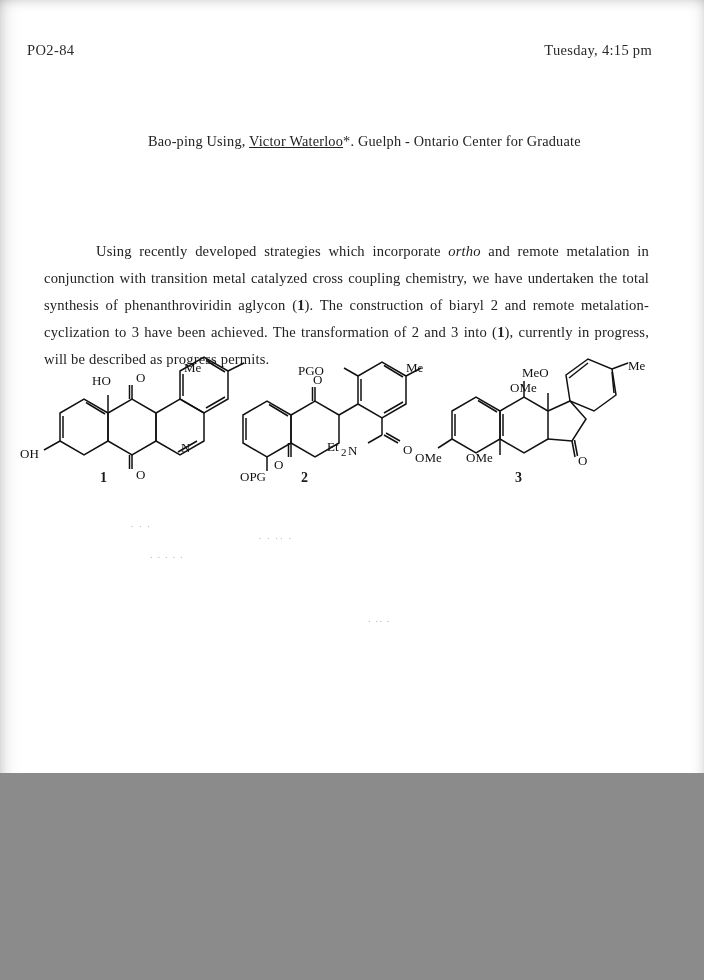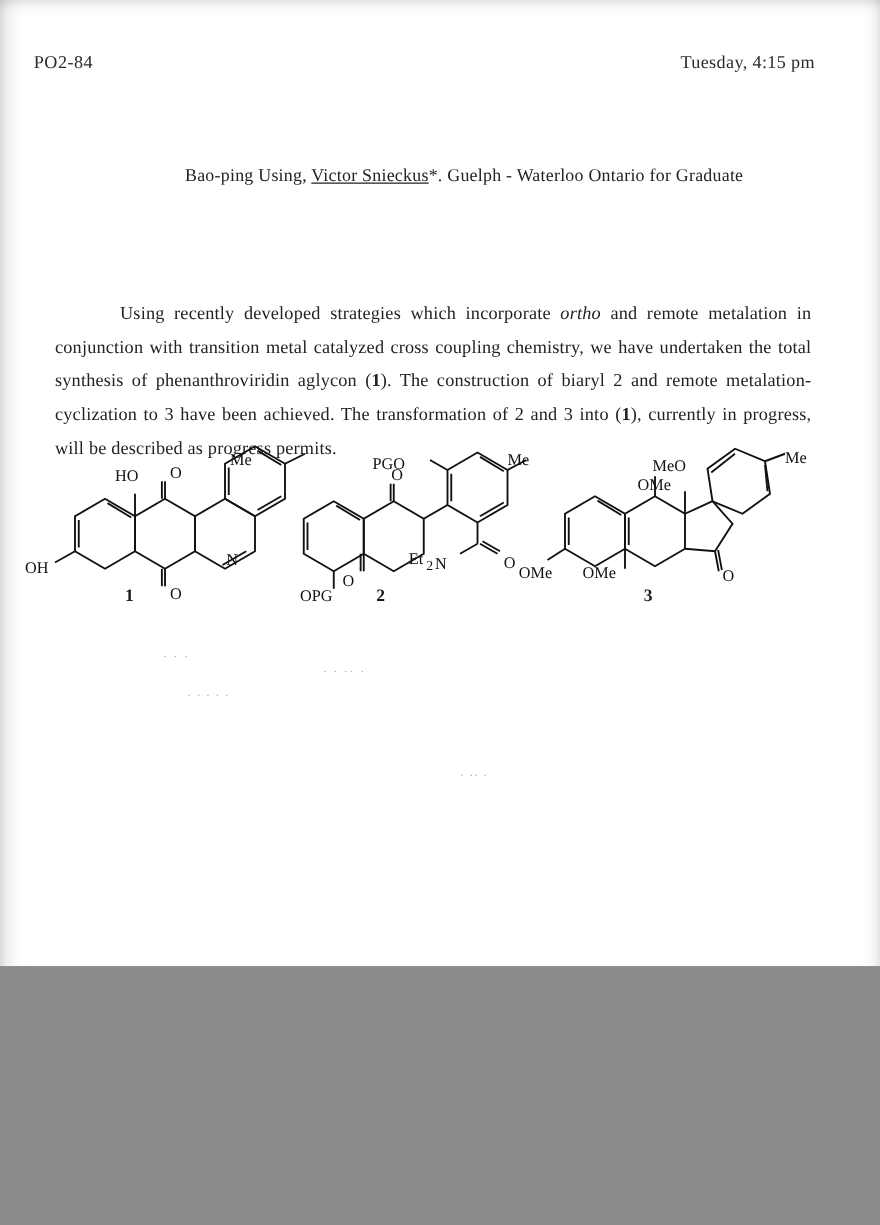--- a/index.html
+++ b/index.html
@@ -120,21 +120,21 @@
 </head>
 <body>
 
 <div class="page">
 
   <div class="header-left">PO2-84</div>
   <div class="header-right">Tuesday, 4:15 pm</div>
 
   <div class="title-block">
     <div class="affil">
-      <span>Bao-ping Using, </span><span class="uline">Victor Snieckus</span><span>*.  Guelph - Waterloo Ontario for Graduate</span>
+      <span>Bao-ping Using, </span><span class="uline">Victor Waterloo</span><span>*.  Guelph - Ontario Center for Graduate</span>
     </div>
   </div>
 
   <div class="abstract">
     <span class="indent"></span><span>Using recently developed strategies which incorporate </span><span class="it">ortho</span><span> and remote metalation in conjunction with transition metal catalyzed cross coupling chemistry, we have undertaken the total synthesis of phenanthroviridin aglycon  (</span><span class="bold">1</span><span>). The construction of biaryl 2 and remote metalation-cyclization to 3 have been achieved. The transformation of  2 and 3 into (</span><span class="bold">1</span><span>), currently in progress, will be described as progress permits.</span>
   </div>
 
   <div class="scheme">
     <svg width="704" height="145" viewBox="0 0 704 145">
       <g stroke="#111" stroke-width="1.5" fill="none">

